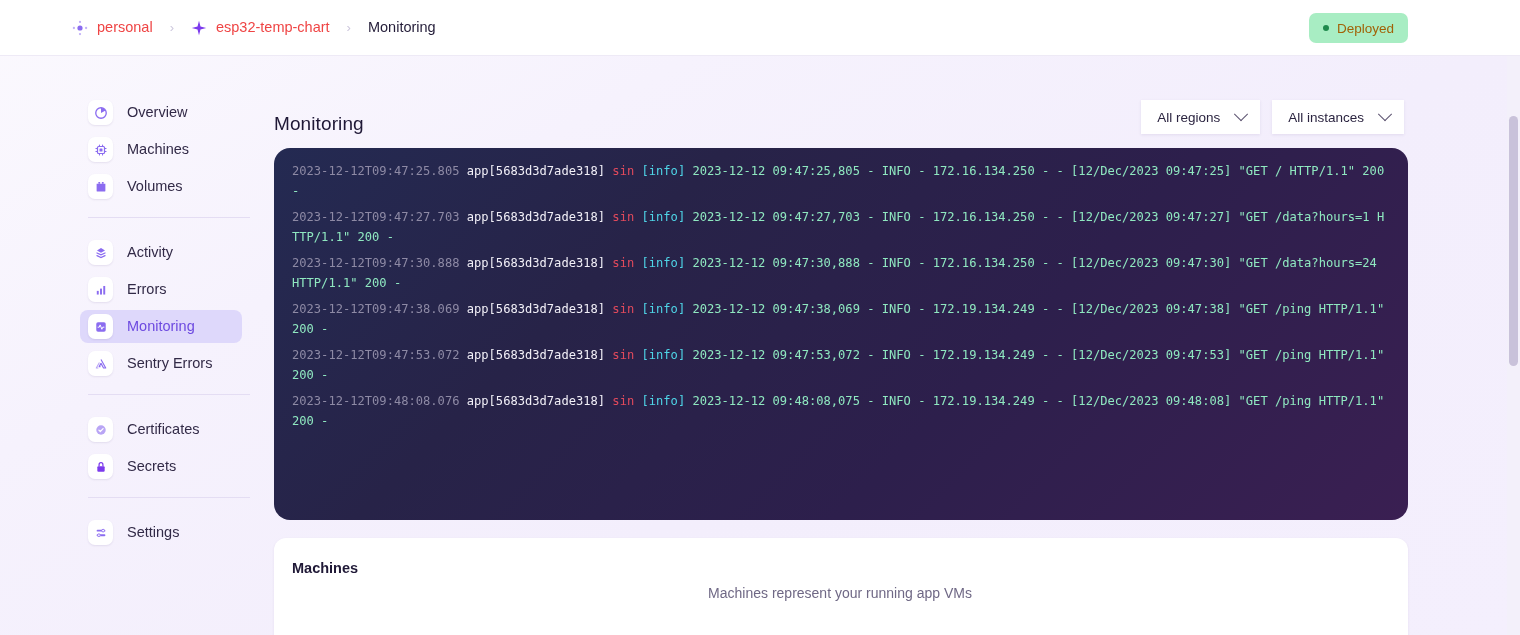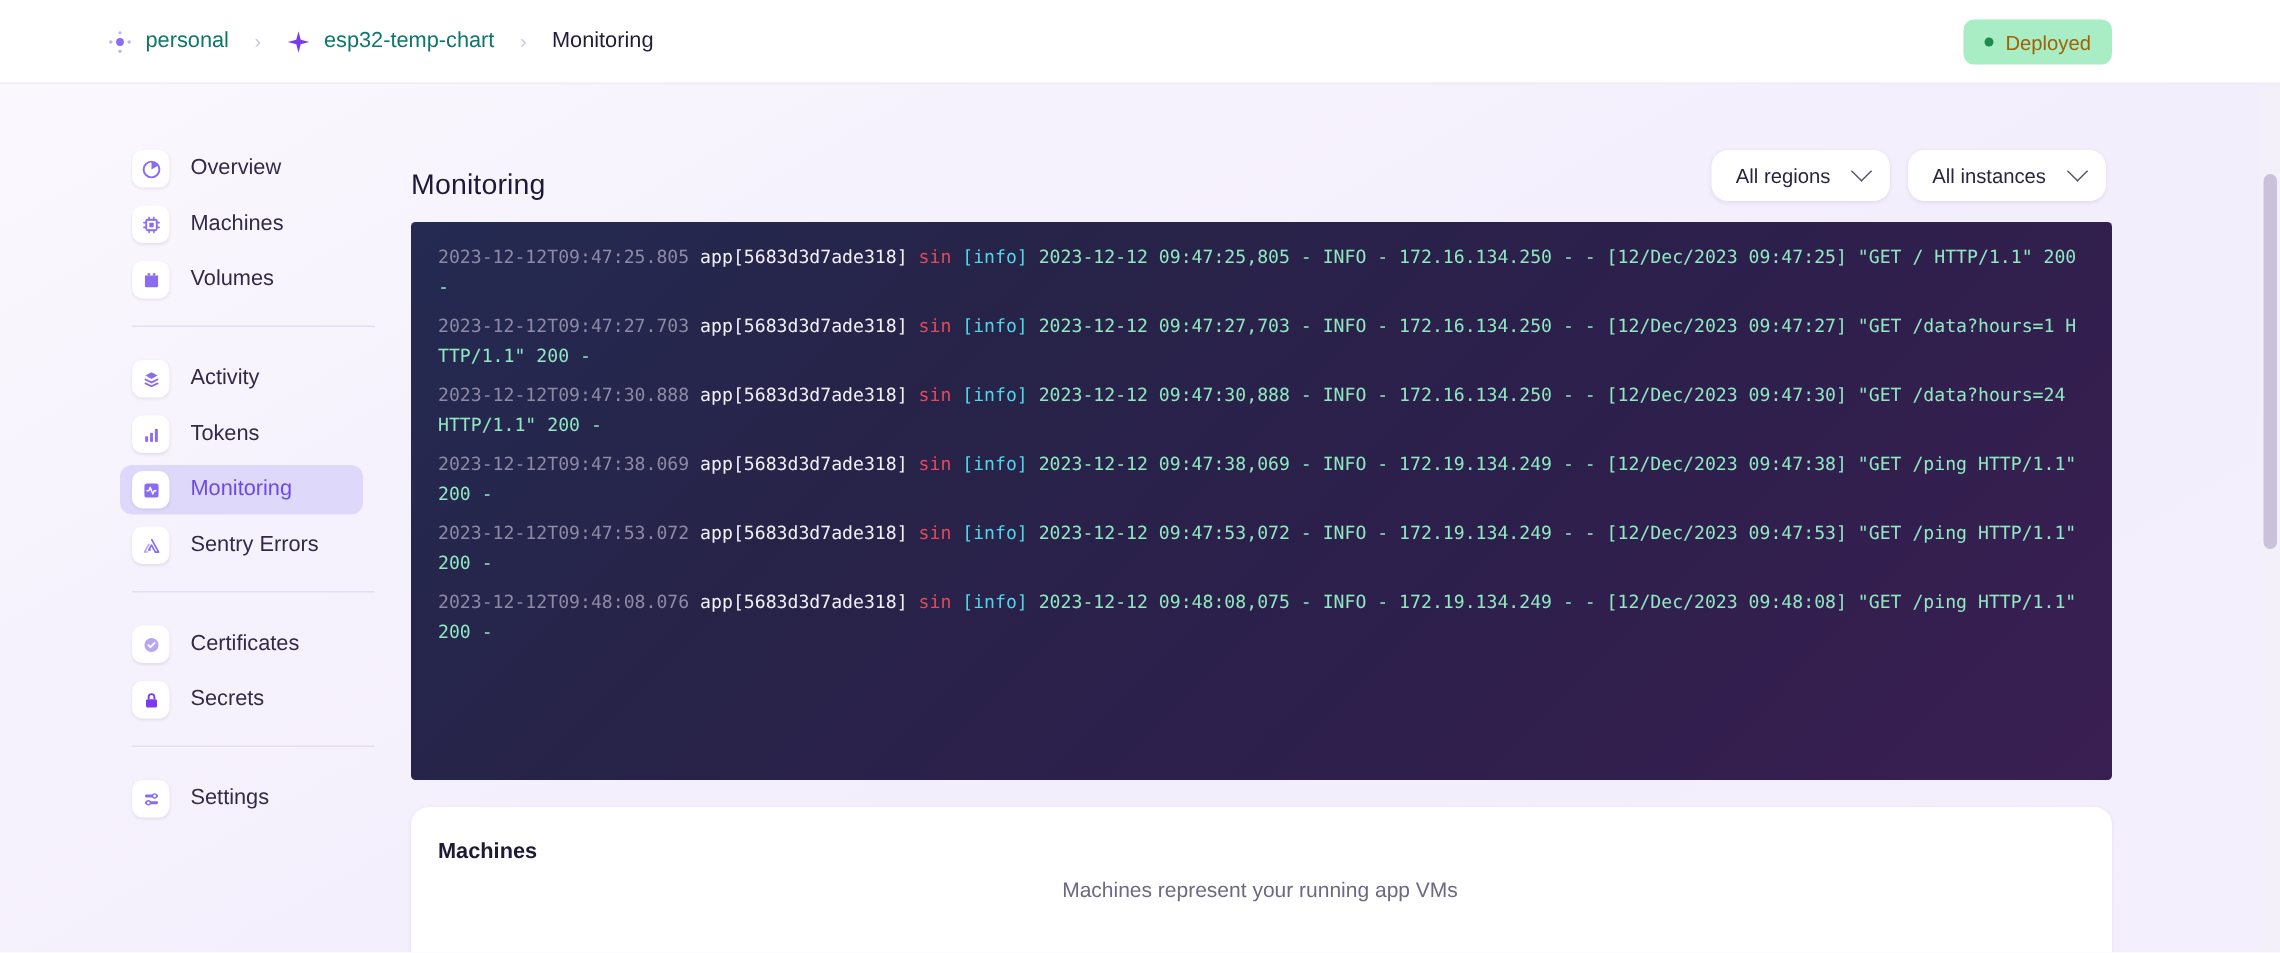--- a/index.html
+++ b/index.html
@@ -38,21 +38,21 @@
     align-items: center;
     margin-left: 72px;
     gap: 0px;
   }
 
   .crumb {
     display: flex;
     align-items: center;
     gap: 9px;
     font-size: 14.5px;
-    color: #0f766e;
+    color: #ef4444;
     cursor: pointer;
     white-space: nowrap;
   }
   .crumb .label { line-height: 1; }
 
   .crumb-sep {
     color: #cdc7dd;
     font-size: 13px;
     margin: 0 17px;
     user-select: none;
@@ -159,21 +159,21 @@
     position: absolute;
     right: 116px;
     top: 44px;
     display: flex;
     gap: 12px;
   }
 
   .filter-btn {
     height: 34px;
     background: #ffffff;
-    border-radius: 11px;
+    border-radius: 0;
     box-shadow: 0 1px 3px rgba(50,30,100,0.09);
     display: flex;
     align-items: center;
     gap: 16px;
     padding: 0 14px 0 16px;
     font-size: 13.5px;
     color: #2b2440;
     cursor: pointer;
     white-space: nowrap;
   }
@@ -185,21 +185,21 @@
     flex: 0 0 auto;
   }
 
   
   .logpanel {
     position: absolute;
     left: 2px;
     top: 92px;
     width: 1134px;
     height: 372px;
-    border-radius: 3px;
+    border-radius: 16px;
     background: linear-gradient(135deg, #242a52 0%, #272348 30%, #2d1f4c 62%, #3a1f52 100%);
     overflow: hidden;
     padding: 14px 0 18px 0;
   }
 
   .loglines {
     font-family: "DejaVu Sans Mono", monospace;
     font-size: 12.1px;
     line-height: 19.5px;
     padding: 0 18px 0 18px;
@@ -353,21 +353,21 @@
         <span class="nav-label">Activity</span>
       </div>
       <div class="nav-item">
         <span class="nav-icon">
           <svg width="14" height="14" viewBox="0 0 16 16">
             <rect x="3.2" y="9" width="2.2" height="4.2" fill="#8b6cf0"></rect>
             <rect x="6.9" y="6.4" width="2.2" height="6.8" fill="#8b6cf0"></rect>
             <rect x="10.6" y="3.4" width="2.2" height="9.8" fill="#8b6cf0"></rect>
           </svg>
         </span>
-        <span class="nav-label">Tokens</span>
+        <span class="nav-label">Errors</span>
       </div>
       <div class="nav-item active">
         <span class="nav-icon">
           <svg width="14" height="14" viewBox="0 0 16 16">
             <rect x="2.6" y="2.6" width="10.8" height="10.8" rx="2" fill="#8b6cf0"></rect>
             <path d="M4.6 8.2 L6 8.2 L7 5.6 L9 10.6 L10 8.2 L11.4 8.2" fill="none" stroke="#ffffff" stroke-width="1.1" stroke-linecap="round" stroke-linejoin="round"></path>
           </svg>
         </span>
         <span class="nav-label">Monitoring</span>
       </div>

